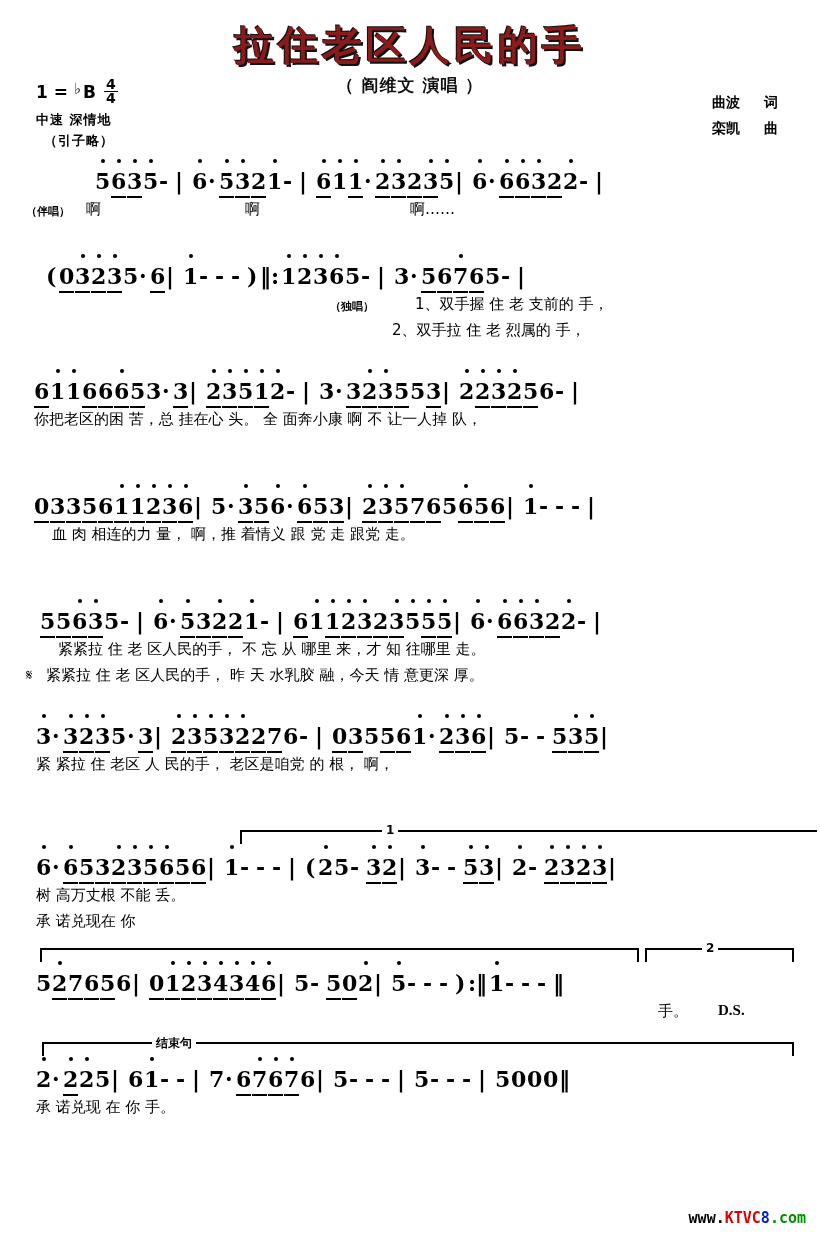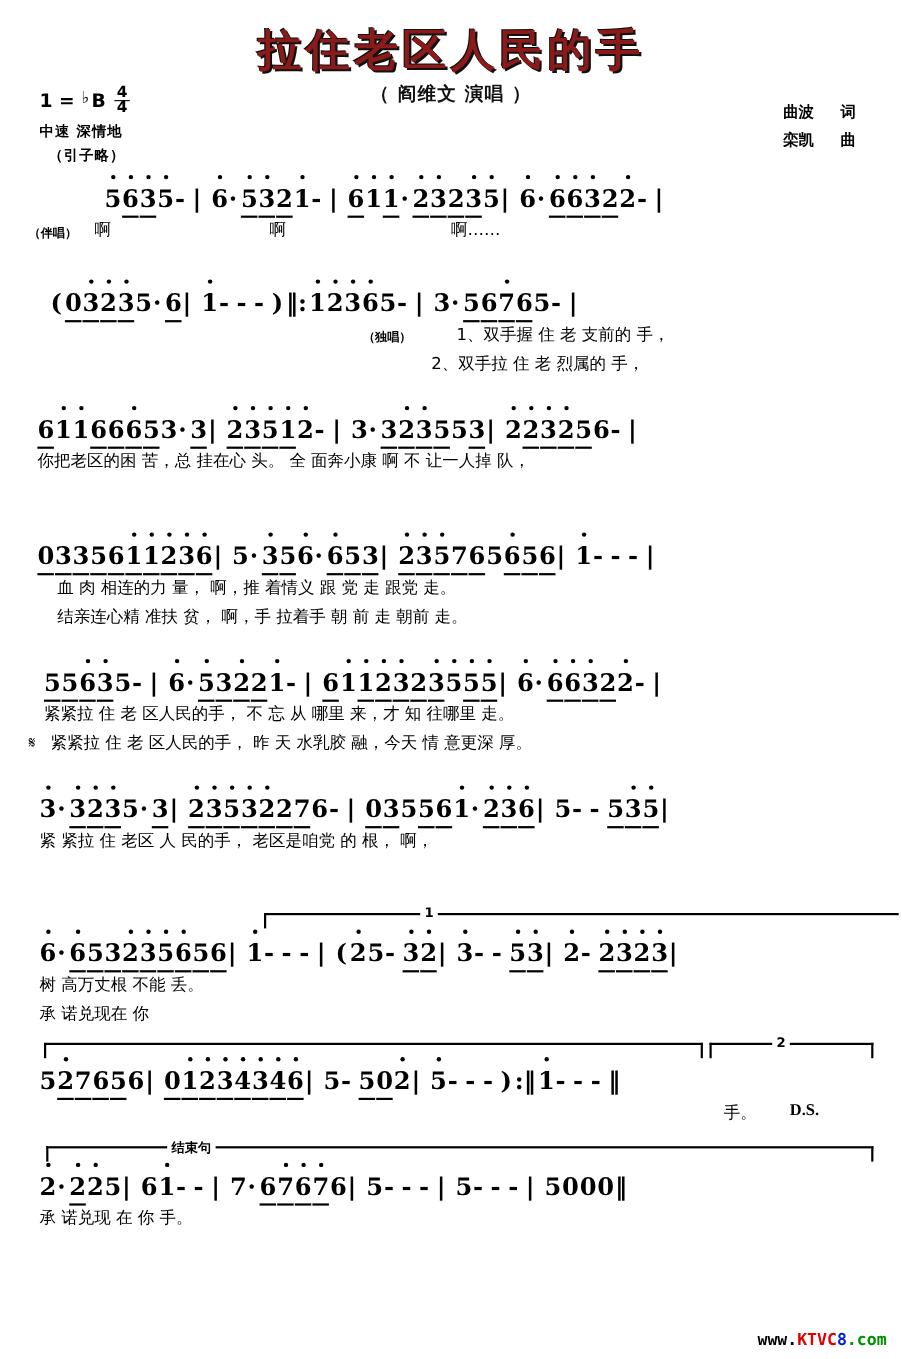--- a/index.html
+++ b/index.html
@@ -295,23 +295,20 @@
         <span class="tok" style="left: 506px;">|</span>
         <span class="tok" style="left: 523px;">1<i class="dotup"></i></span>
         <span class="tok" style="left: 539px;">-</span>
         <span class="tok" style="left: 555px;">-</span>
         <span class="tok" style="left: 571px;">-</span>
         <span class="tok" style="left: 587px;">|</span>
       </div>
     <div class="lyricrow">
       <span class="seg" style="left:52px;">血 肉 相连的力  量， 啊，推 着情义  跟  党 走 跟党  走。</span>
     </div>
-    <div class="lyricrow">
-      <span class="seg" style="left:52px;">结亲连心精 准扶 贫， 啊，手 拉着手  朝  前 走 朝前  走。</span>
-    </div>
   </div>
 
   <div class="system" style="top:600px;">
     <div class="noterow" id="nr5">
         <span class="tok" style="left: 40px;">5<i class="beam1"></i></span>
         <span class="tok" style="left: 56px;">5<i class="beam1"></i></span>
         <span class="tok" style="left: 72px;">6<i class="dotup"></i><i class="beam1"></i></span>
         <span class="tok" style="left: 88px;">3<i class="dotup"></i><i class="beam1"></i></span>
         <span class="tok" style="left: 104px;">5</span>
         <span class="tok" style="left: 120px;">-</span>
@@ -340,21 +337,21 @@
         <span class="tok" style="left: 486px;">·</span>
         <span class="tok" style="left: 497px;">6<i class="dotup"></i><i class="beam1"></i></span>
         <span class="tok" style="left: 513px;">6<i class="dotup"></i><i class="beam1"></i></span>
         <span class="tok" style="left: 529px;">3<i class="dotup"></i><i class="beam1"></i></span>
         <span class="tok" style="left: 545px;">2<i class="beam1"></i></span>
         <span class="tok" style="left: 561px;">2<i class="dotup"></i></span>
         <span class="tok" style="left: 577px;">-</span>
         <span class="tok" style="left: 593px;">|</span>
       </div>
     <div class="lyricrow">
-      <span class="seg" style="left:40px;">紧紧拉 住 老 区人民的手， 不 忘 从 哪里 来，才  知 往哪里 走。</span>
+      <span class="seg" style="left:58px;">紧紧拉 住 老 区人民的手， 不 忘 从 哪里 来，才  知 往哪里 走。</span>
     </div>
     <div class="lyricrow">
       <span class="seg" style="left:26px;font-size:15px;">𝄋</span>
       <span class="seg" style="left:46px;">紧紧拉 住 老 区人民的手， 昨 天 水乳胶  融，今天 情 意更深 厚。</span>
     </div>
   </div>
 
   <div class="system" style="top:715px;">
     <div class="noterow" id="nr6">
         <span class="tok" style="left: 36px;">3<i class="dotup"></i></span>

